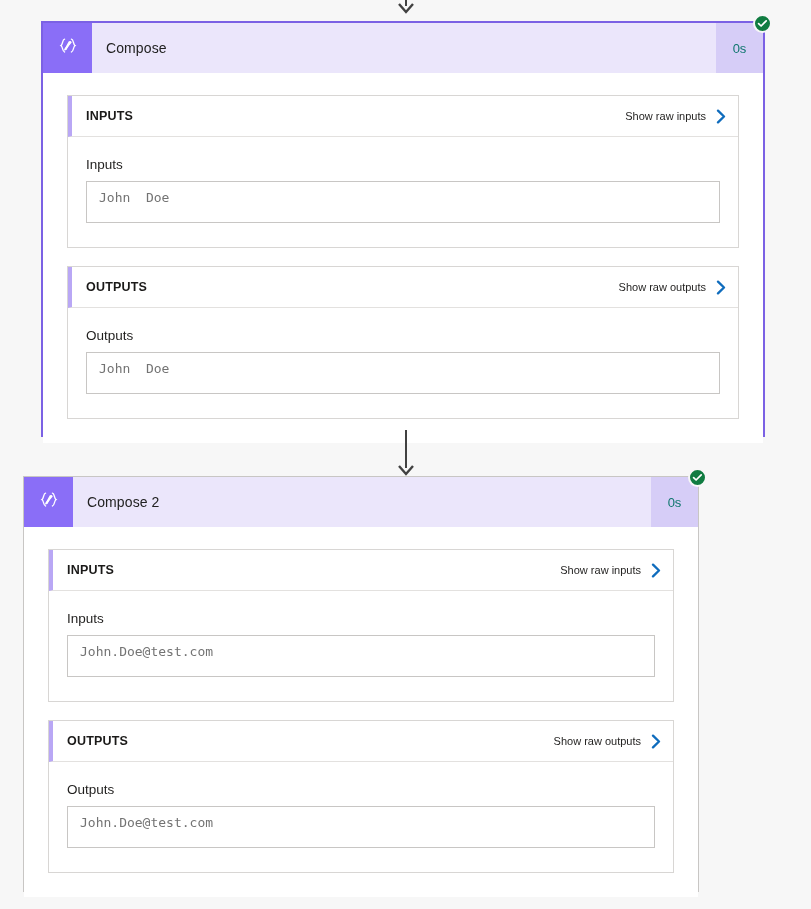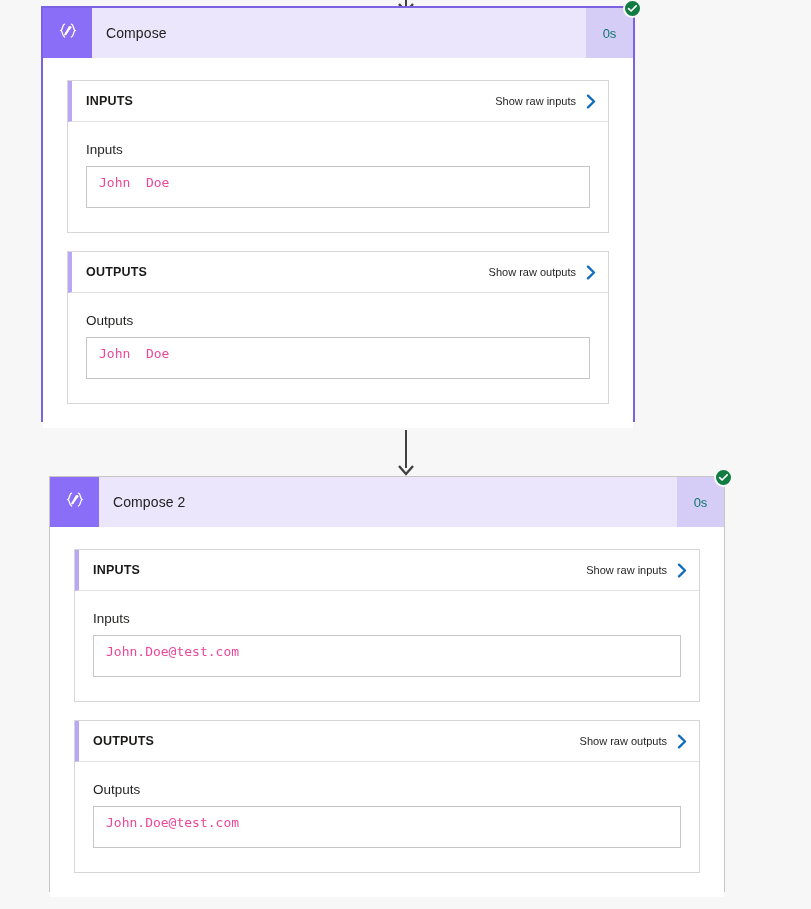--- a/index.html
+++ b/index.html
@@ -148,38 +148,38 @@
     color: #201f1e;
     margin-bottom: 9px;
   }
   .io-field-box {
     border: 1px solid #c8c6c4;
     background: #ffffff;
     height: 42px;
     padding: 8px 12px 0 12px;
     font-family: "DejaVu Sans Mono", "Liberation Mono", monospace;
     font-size: 13px;
-    color: #ec4899;
+    color: #737373;
     white-space: pre;
     overflow: hidden;
   }
 </style>
 </head>
 <body>
 
 <div class="canvas">
 
   <div class="connector" style="top:-14px;">
     <svg width="20" height="28" viewBox="0 0 20 28" aria-hidden="true">
       <line x1="10" y1="0" x2="10" y2="20" stroke="#414141" stroke-width="2"></line>
       <path d="M3 18 L10 26 L17 18" fill="none" stroke="#414141" stroke-width="2.4"></path>
     </svg>
   </div>
 
-  <div class="card selected" style="left:41px; top:6px; width:594px; height:416px;">
+  <div class="card selected" style="left:41px; top:21px; width:724px; height:416px;">
 
     <div class="card-header">
       <div class="card-icon">
         <svg width="26" height="26" viewBox="0 0 26 26" aria-hidden="true">
           <path d="M9.6 4.2 C7.2 4.6 7.9 9.6 6.0 10.6 C7.9 11.6 7.2 16.6 9.6 17.0" fill="none" stroke="#ffffff" stroke-width="1.3" stroke-linecap="round"></path>
           <path d="M16.4 4.2 C18.8 4.6 18.1 9.6 20.0 10.6 C18.1 11.6 18.8 16.6 16.4 17.0" fill="none" stroke="#ffffff" stroke-width="1.3" stroke-linecap="round"></path>
           <path d="M10.3 14.1 L15.9 7.3" fill="none" stroke="#ffffff" stroke-width="1.6" stroke-linecap="round"></path>
           <path d="M9.6 14.9 L11.1 14.5 L15.4 6.6 L14.0 6.9 Z" fill="none" stroke="#ffffff" stroke-width="1.1" stroke-linejoin="round"></path>
         </svg>
       </div>
@@ -233,21 +233,21 @@
     </div>
   </div>
 
   <div class="connector" style="top:430px;">
     <svg width="20" height="46" viewBox="0 0 20 46" aria-hidden="true">
       <line x1="10" y1="0" x2="10" y2="38" stroke="#414141" stroke-width="2"></line>
       <path d="M3 36 L10 44 L17 36" fill="none" stroke="#414141" stroke-width="2.4"></path>
     </svg>
   </div>
 
-  <div class="card plain" style="left:49px; top:476px; width:676px; height:416px;">
+  <div class="card plain" style="left:23px; top:476px; width:676px; height:416px;">
 
     <div class="card-header">
       <div class="card-icon">
         <svg width="26" height="26" viewBox="0 0 26 26" aria-hidden="true">
           <path d="M9.6 4.2 C7.2 4.6 7.9 9.6 6.0 10.6 C7.9 11.6 7.2 16.6 9.6 17.0" fill="none" stroke="#ffffff" stroke-width="1.3" stroke-linecap="round"></path>
           <path d="M16.4 4.2 C18.8 4.6 18.1 9.6 20.0 10.6 C18.1 11.6 18.8 16.6 16.4 17.0" fill="none" stroke="#ffffff" stroke-width="1.3" stroke-linecap="round"></path>
           <path d="M10.3 14.1 L15.9 7.3" fill="none" stroke="#ffffff" stroke-width="1.6" stroke-linecap="round"></path>
           <path d="M9.6 14.9 L11.1 14.5 L15.4 6.6 L14.0 6.9 Z" fill="none" stroke="#ffffff" stroke-width="1.1" stroke-linejoin="round"></path>
         </svg>
       </div>

